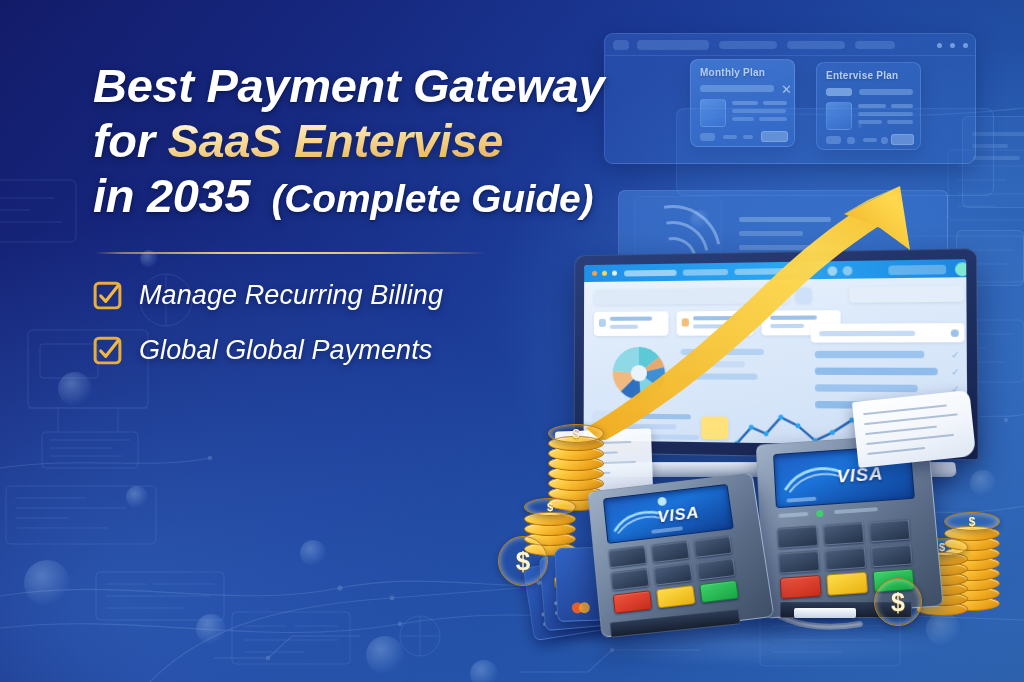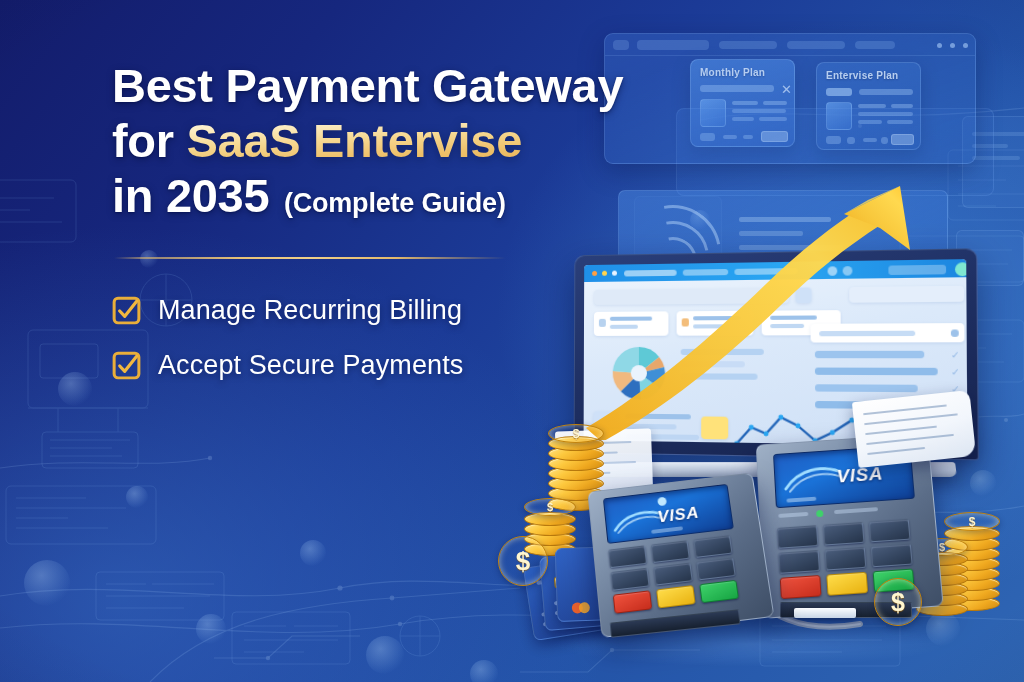--- a/index.html
+++ b/index.html
@@ -35,46 +35,46 @@
     position:absolute; border-radius:50%;
     background:radial-gradient(circle at 38% 34%, rgba(185,220,255,.30), rgba(150,200,255,.06) 62%, rgba(150,200,255,0) 75%);
   }
   .vignette{
     position:absolute; inset:0; pointer-events:none;
     background:radial-gradient(ellipse 120% 110% at 50% 50%, rgba(0,0,0,0) 54%, rgba(5,12,50,.34) 100%);
   }
 
   
   .left-col{
-    position:absolute; left:112px; top:58px;
-    width:560px; z-index:30;
+    position:absolute; left:93px; top:58px;
+    width:560px; z-index:30;font-style:italic;
   }
   .headline{
     font-size:47px; font-weight:bold;
     line-height:55px; letter-spacing:-.3px;
     color:#ffffff;
     text-shadow:0 2px 7px rgba(4,14,62,.55), 0 1px 2px rgba(4,14,62,.45);
   }
   .hl-line{ display:block; white-space:nowrap; }
   .gold{
     background:linear-gradient(177deg,#fffdf4 2%,#fdf0cb 20%,#f6d891 48%,#eec069 74%,#e8b055 100%);
     -webkit-background-clip:text; background-clip:text;
     -webkit-text-fill-color:transparent; color:#f0c877;
     text-shadow:none;
     filter:drop-shadow(0 2px 5px rgba(4,14,62,.48));
   }
-  .hl-sub{ font-size:27px; letter-spacing:-.2px; }
+  .hl-sub{ font-size:39px; letter-spacing:-.2px; }
 
   .divider{
     margin:26px 0 0 2px;
     width:392px; height:2px;
     background:linear-gradient(90deg, rgba(225,180,95,0) 0%, rgba(233,192,110,.55) 7%, #e8c277 32%, #f0d089 50%, #e3b96c 72%, rgba(225,180,95,.25) 93%, rgba(225,180,95,0) 100%);
   }
 
-  .bullets{ margin-top:36px; list-style:none; }
+  .bullets{ margin-top:26px; list-style:none; }
   .bullet{
     display:flex; align-items:center;
     gap:17px; margin-bottom:24px;
   }
   .chk{ flex:0 0 auto; width:29px; height:29px; display:block; }
   .bullet-text{
     font-size:27px; font-weight:500; color:#ffffff;
     letter-spacing:.1px; white-space:nowrap;
     text-shadow:0 2px 6px rgba(4,14,62,.55);
   }
@@ -722,19 +722,19 @@
           <rect x="2.2" y="2.2" width="25.6" height="25.6" rx="4" fill="none" stroke="#e9ae3a" stroke-width="3.1"></rect>
           <path d="M8 15.5 L13.2 21 L25.5 5.5" fill="none" stroke="#f2b83f" stroke-width="3.3" stroke-linecap="round" stroke-linejoin="round"></path>
         </svg>
         <span class="bullet-text">Manage Recurring Billing</span>
       </li>
       <li class="bullet">
         <svg class="chk" viewBox="0 0 30 30">
           <rect x="2.2" y="2.2" width="25.6" height="25.6" rx="4" fill="none" stroke="#e9ae3a" stroke-width="3.1"></rect>
           <path d="M8 15.5 L13.2 21 L25.5 5.5" fill="none" stroke="#f2b83f" stroke-width="3.3" stroke-linecap="round" stroke-linejoin="round"></path>
         </svg>
-        <span class="bullet-text">Accept Secure Payments</span>
+        <span class="bullet-text">Global Global Payments</span>
       </li>
     </ul>
   </div>
 
   <div class="vignette"></div>
 </div>
 
 </body></html>

